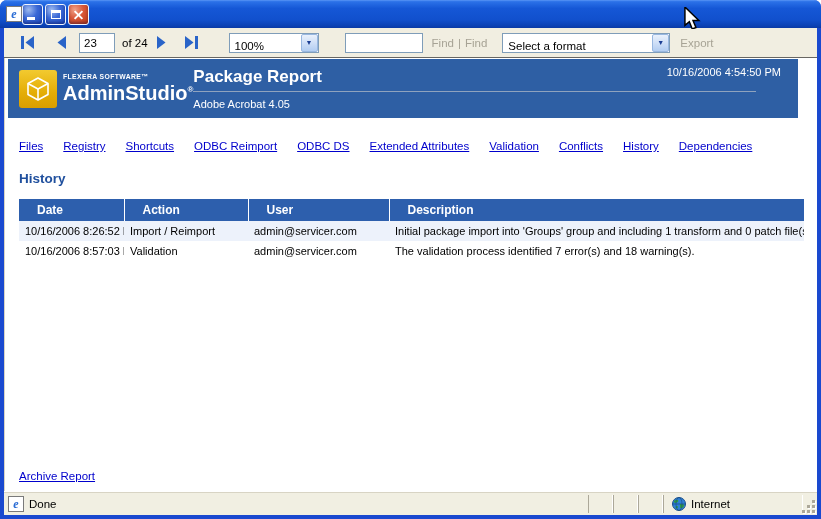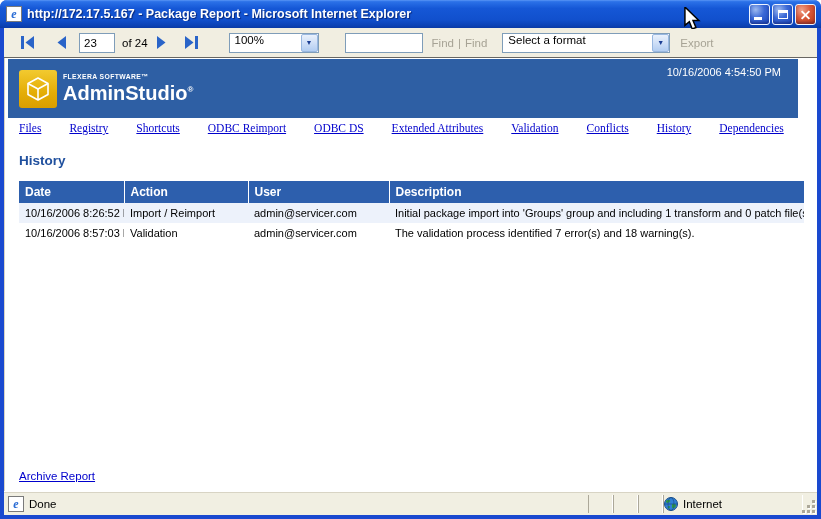--- a/index.html
+++ b/index.html
@@ -64,21 +64,21 @@
   }
   .nav-btn { background: none; border: none; cursor: pointer; display: flex; align-items: center; padding: 2px; }
   .page-input {
     width: 36px; height: 20px; border: 1px solid #7f9db9; background: #fff;
     font-size: 11.5px; padding: 0 4px; margin-left: 10px;
     font-family: "Liberation Sans", sans-serif;
   }
   .of-label { margin-left: 7px; }
   .combo {
     height: 20px; border: 1px solid #7f9db9; background: #fff;
-    display: flex; align-items: flex-start; font-size: 11.5px; cursor: default;
+    display: flex; align-items: flex-end; font-size: 11.5px; cursor: default;
   }
   .combo-text { flex: 1; padding: 0 5px; white-space: nowrap; overflow: hidden; }
   .combo-btn {
     width: 17px; height: 18px; flex: 0 0 17px;
     background: linear-gradient(180deg,#e9f1fc 0%,#cfdff7 50%,#b2cdf1 100%);
     border: 1px solid #98b7e0; border-radius: 2px;
     display: flex; align-items: center; justify-content: center;
     color: #1c3f94; font-size: 7px;
   }
   .zoom-combo { width: 90px; margin-left: 28px; }
@@ -108,51 +108,51 @@
   .brand-text { margin-left: 6px; line-height: 1; font-weight: bold; }
   .brand-small { font-size: 6.8px; letter-spacing: .4px; white-space: nowrap; }
   .brand-large { font-size: 20px; margin-top: 2px; white-space: nowrap; }
   .brand-large sup { font-size: 8px; }
   .title-cell { flex: 1; padding-top: 8px; }
   .report-title { font-size: 17px; font-weight: bold; }
   .band-sep { height: 1px; background: #8fa3be; margin: 4px 42px 0 0; }
   .report-subtitle { font-size: 11px; margin-top: 6px; }
   .timestamp { position: absolute; top: 7px; right: 17px; font-size: 11px; }
 
-  .nav-links { margin: 4px 0 0 11px; display: flex; gap: 28px; flex-wrap: nowrap; font-family: Liberation Serif, serif; }
+  .nav-links { margin: 22px 0 0 11px; display: flex; gap: 20px; flex-wrap: nowrap; }
   .nav-links a, .archive a {
     color: #0000cc; text-decoration: underline; font-size: 11.5px; cursor: pointer; white-space: nowrap;
   }
 
   .history-heading { margin: 19px 0 0 11px; font-size: 13.5px; font-weight: bold; color: #20509e; }
 
   .history-table { border-collapse: collapse; margin: 13px 0 0 11px; width: 785px; table-layout: fixed; }
   .history-table th {
     background: #2d5fad; color: #fff; text-align: left; font-size: 12px; font-weight: bold;
-    padding: 4px 6px; border-right: 1px solid #fff; height: 22px;
+    padding: 4px 18px; border-right: 1px solid #fff; height: 22px;
   }
   .history-table th:last-child { border-right: none; }
   .history-table td { font-size: 11px; padding: 3px 6px; height: 20px; vertical-align: middle; white-space: nowrap; overflow: hidden; }
   .history-table tr.alt td { background: #edf2fb; }
   .col-date { width: 105px; } .col-action { width: 124px; } .col-user { width: 141px; }
 
   .archive { position: absolute; bottom: 7px; left: 14px; }
 
   
   .statusbar {
     flex: 0 0 24px; height: 24px; background: #f1efe2;
     border-top: 1px solid #fff; box-shadow: inset 0 1px 0 #d8d4c4;
     display: flex; align-items: center; font-size: 11.5px;
   }
   .status-left { flex: 1; display: flex; align-items: center; gap: 5px; padding-left: 4px; }
   .status-pane {
     height: 18px; border-left: 1px solid #aca899; box-shadow: -1px 0 0 #fff inset;
     flex: 0 0 25px;
   }
-  .status-pane.internet { flex: 0 0 140px; display: flex; align-items: center; gap: 5px; }
+  .status-pane.internet { flex: 0 0 140px; display: flex; align-items: center; gap: 5px; padding-left: 8px; }
   .grip { flex: 0 0 14px; height: 22px; position: relative; }
   .grip i {
     position: absolute; width: 3px; height: 3px; background: #aca899;
     box-shadow: 1px 1px 0 #fff;
   }
   .grip i:nth-child(1){ right:2px;  bottom:2px; }
   .grip i:nth-child(2){ right:7px;  bottom:2px; }
   .grip i:nth-child(3){ right:12px; bottom:2px; }
   .grip i:nth-child(4){ right:2px;  bottom:7px; }
   .grip i:nth-child(5){ right:7px;  bottom:7px; }
@@ -162,21 +162,20 @@
 </style>
 </head>
 <body>
 
 <div class="window">
 
   <div class="titlebar">
     <span class="ie-icon">
       <span class="e">e</span>
     </span>
-    <span class="title-text">http://172.17.5.167 - Package Report - Microsoft Internet Explorer</span>
     <span class="win-btns">
       <span class="win-btn">
           <span class="glyph-min"></span>
         </span>
       <span class="win-btn">
           <span class="glyph-max"></span>
         </span>
       <span class="win-btn close">
           <span class="glyph-x1"></span>
           <span class="glyph-x2"></span>
@@ -240,20 +239,25 @@
                 <polyline points="3,7.5 13,13 23,7.5"></polyline>
                 <line x1="13" y1="13" x2="13" y2="24"></line>
               </g>
             </svg>
           </span>
           <span class="brand-text">
             <div class="brand-small">FLEXERA SOFTWARE™</div>
             <div class="brand-large"><span>AdminStudio</span><sup>®</sup></div>
           </span>
         </div>
+        <div class="title-cell">
+          <div class="report-title">Package Report</div>
+          <div class="band-sep"></div>
+          <div class="report-subtitle">Adobe Acrobat 4.05</div>
+        </div>
         <span class="timestamp">10/16/2006 4:54:50 PM</span>
       </div>
 
       <div class="nav-links">
         <a>Files</a>
         <a>Registry</a>
         <a>Shortcuts</a>
         <a>ODBC Reimport</a>
         <a>ODBC DS</a>
         <a>Extended Attributes</a>

